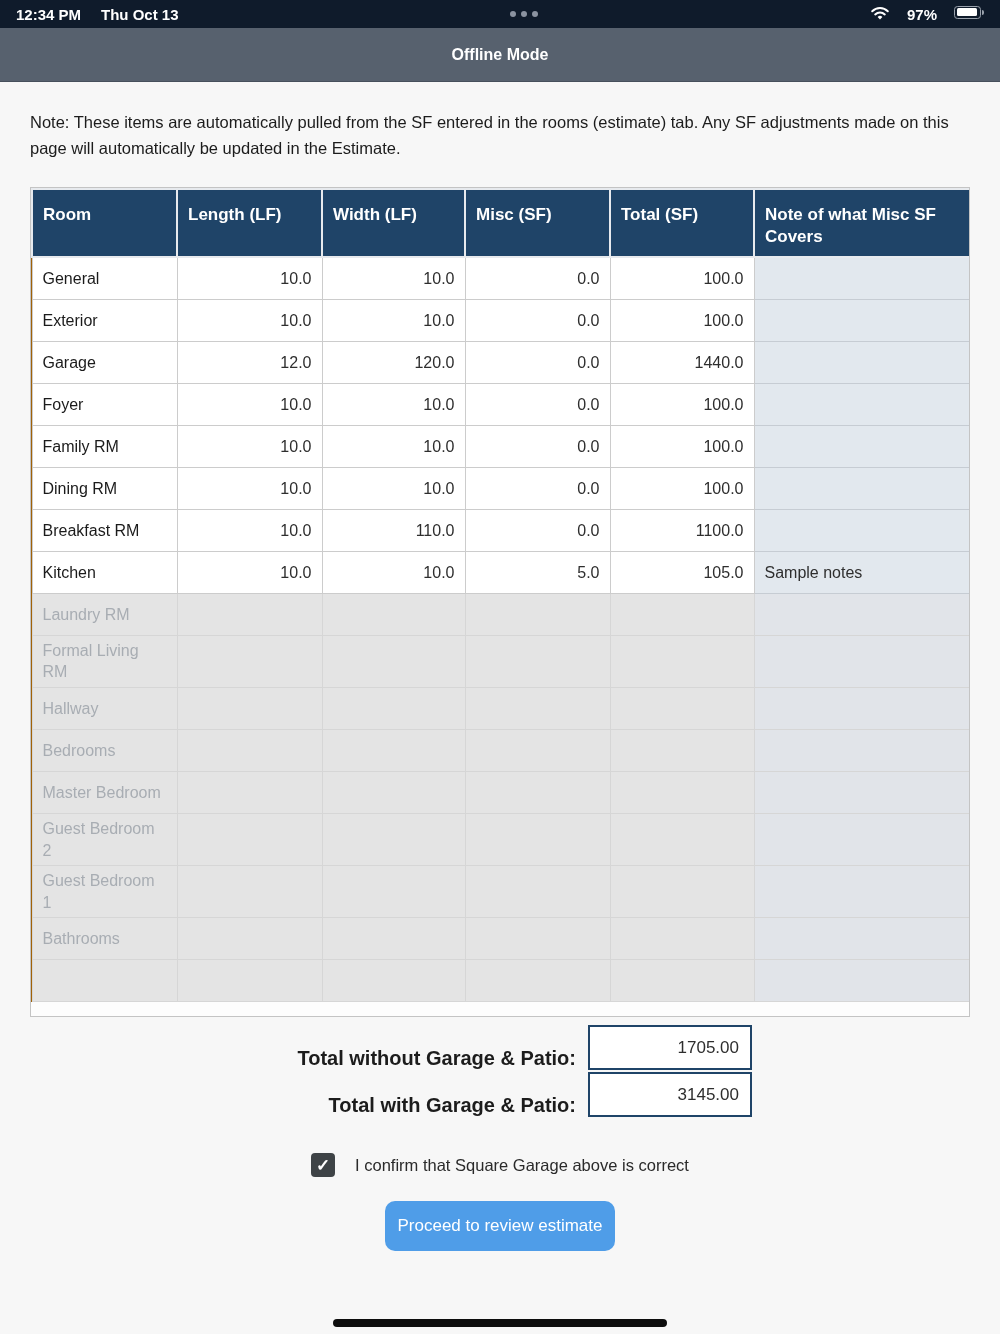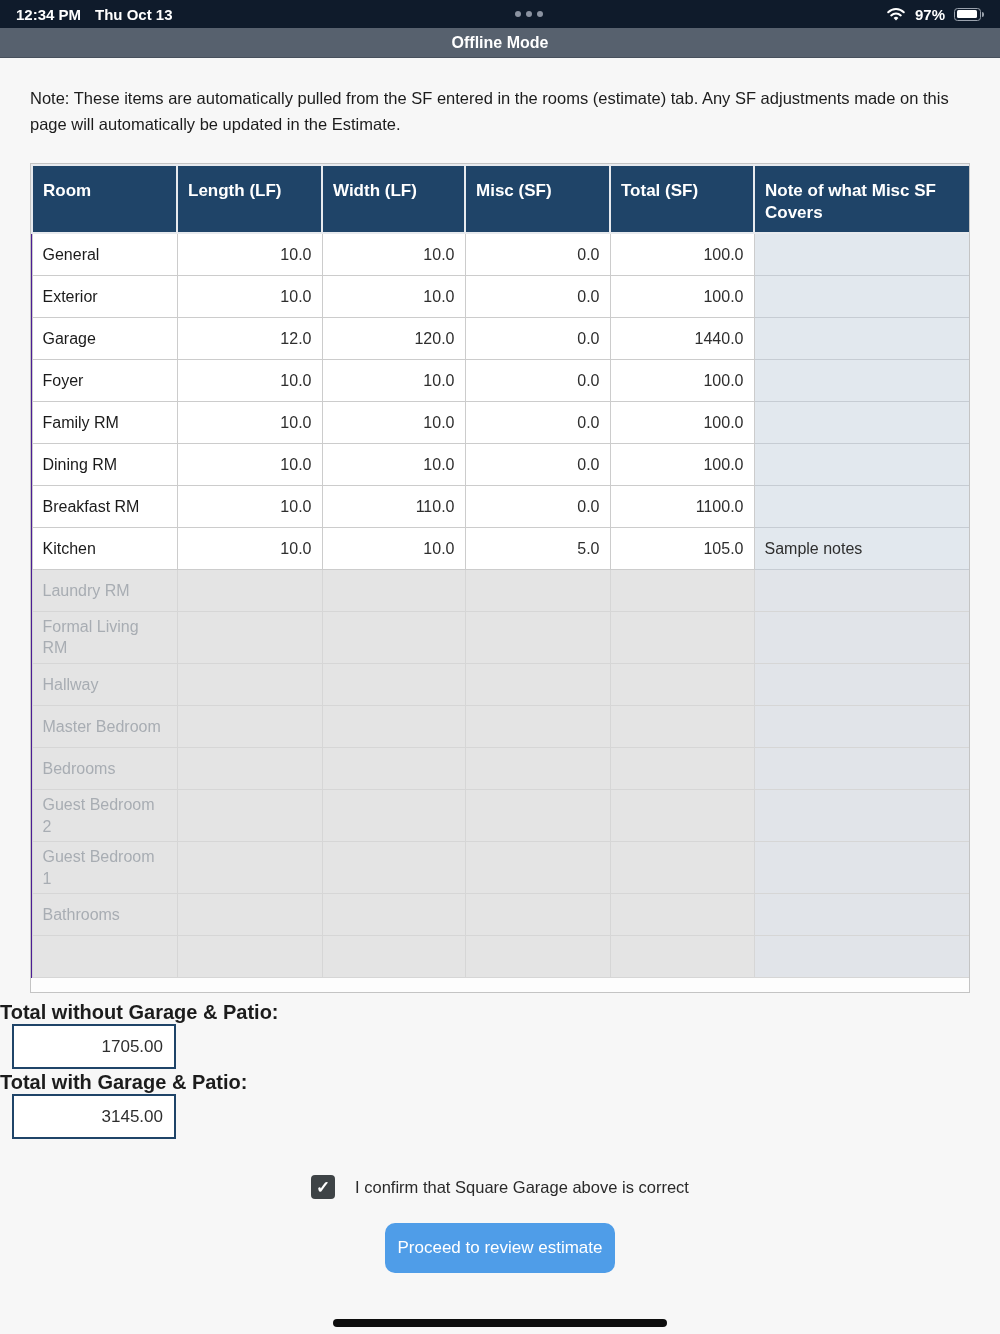--- a/index.html
+++ b/index.html
@@ -10,73 +10,73 @@
     position:relative;
     overflow:hidden;
     color:#1e1e1e;
   }
   
   .top-block { background:#0f1b2b; }
   .status-bar {
     height:28px; display:flex; align-items:center; justify-content:space-between;
     padding:0 16px; color:#fff; font-size:15px; font-weight:bold;
   }
-  .status-left { display:flex; gap:14px; }
+  .status-left { display:flex; gap:20px; }
   .dots { display:flex; gap:5px; align-items:center; }
   .dots span { width:6px; height:6px; border-radius:50%; background:#8b93a1; display:block; }
-  .status-right { display:flex; align-items:center; gap:9px; }
+  .status-right { display:flex; align-items:flex-start; gap:17px; }
   .wifi-svg { display:block; }
   .battery { display:flex; align-items:center; gap:1px; }
   .battery-body {
     width:27px; height:13px; border:1.5px solid #9aa2ad; border-radius:3.5px;
     padding:1.5px; display:flex;
   }
   .battery-fill { background:#fff; border-radius:1.5px; height:100%; width:94%; }
   .battery-tip { width:2px; height:5px; background:#9aa2ad; border-radius:0 2px 2px 0; }
   .nav-bar { height:71px; position:relative; display:flex; align-items:center; justify-content:center; }
   .back-btn {
     position:absolute; left:14px; top:50%; transform:translateY(-50%);
     width:44px; height:44px; display:flex; align-items:center; justify-content:center;
     background:none; border:none; cursor:pointer;
   }
   .nav-title { color:#fff; font-size:23px; font-weight:normal; letter-spacing:0.3px; }
   
   .offline-banner {
-    height:30px; background:#57616e; color:#fff; display:flex;
+    height:54px; background:#57616e; color:#fff; display:flex;
     align-items:center; justify-content:center; font-size:16px; font-weight:bold;
     border-bottom:1px solid #47505c;
   }
   
   .note-wrap { padding:28px 30px 0 30px; font-size:16.5px; line-height:1.55; color:#1c1c1c; max-width:985px; }
   .note-wrap b { font-weight:normal; }
   
   .table-scroll {
     margin:26px 30px 0 30px; height:830px; overflow:hidden;
     border:1px solid #c4c4c4; background:#fdfdfd;
   }
-  table { border-collapse:collapse; table-layout:fixed; width:938px; background:#4c1d95; }
+  table { border-collapse:collapse; table-layout:fixed; width:938px; background:#a16207; }
   col.c-room{width:145px} col.c-len{width:145px} col.c-wid{width:143px}
   col.c-misc{width:145px} col.c-tot{width:144px} col.c-note{width:216px}
   th {
     background:#1f4468; color:#fff; font-size:17px; font-weight:bold;
     text-align:left; vertical-align:top; padding:14px 10px 8px 10px; height:62px;
     border:2px solid #e7eaee; line-height:1.3;
   }
   td {
     height:42px; padding:4px 10px; font-size:16px; border:1px solid #cccccc;
     background:#fff; color:#2e2e2e; vertical-align:middle; line-height:1.35;
   }
   td.room-cell { color:#1b1b1b; }
   td.num-cell { text-align:right; }
   td.note-cell { background:#e2e8ee; border-color:#c6ccd3; }
   tr.disabled td { background:#e4e4e4; color:#a8adb3; border-color:#d6d6d6; }
   tr.disabled td.note-cell { background:#e1e4e9; }
   
   .totals { margin:8px 248px 0 0; }
-  .totals-row { display:flex; justify-content:flex-end; align-items:flex-start; margin-bottom:2px;flex-direction:column; }
+  .totals-row { display:flex; justify-content:flex-end; align-items:flex-end; margin-bottom:2px; }
   .totals-label { font-size:20px; font-weight:bold; color:#1c1c1c; }
   .totals-box {
     width:164px; height:45px; border:2px solid #1f4468; background:#fff;
     margin-left:12px; display:flex; align-items:center; justify-content:flex-end;
     padding-right:11px; font-size:17px; color:#2e2e2e;
   }
   
   .confirm-row { margin-top:36px; display:flex; align-items:center; justify-content:center; gap:20px; }
   .checkbox {
     width:24px; height:24px; background:#3e4346; border-radius:4px; border:none;
@@ -238,29 +238,29 @@
         </tr>
         <tr class="disabled">
           <td class="room-cell">Hallway</td>
           <td class="num-cell"></td>
           <td class="num-cell"></td>
           <td class="num-cell"></td>
           <td class="num-cell"></td>
           <td class="note-cell"></td>
         </tr>
         <tr class="disabled">
+          <td class="room-cell">Bedrooms</td>
+          <td class="num-cell"></td>
+          <td class="num-cell"></td>
+          <td class="num-cell"></td>
+          <td class="num-cell"></td>
+          <td class="note-cell"></td>
+        </tr>
+        <tr class="disabled">
           <td class="room-cell">Master Bedroom</td>
-          <td class="num-cell"></td>
-          <td class="num-cell"></td>
-          <td class="num-cell"></td>
-          <td class="num-cell"></td>
-          <td class="note-cell"></td>
-        </tr>
-        <tr class="disabled">
-          <td class="room-cell">Bedrooms</td>
           <td class="num-cell"></td>
           <td class="num-cell"></td>
           <td class="num-cell"></td>
           <td class="num-cell"></td>
           <td class="note-cell"></td>
         </tr>
         <tr class="disabled">
           <td class="room-cell">Guest Bedroom 2</td>
           <td class="num-cell"></td>
           <td class="num-cell"></td>

